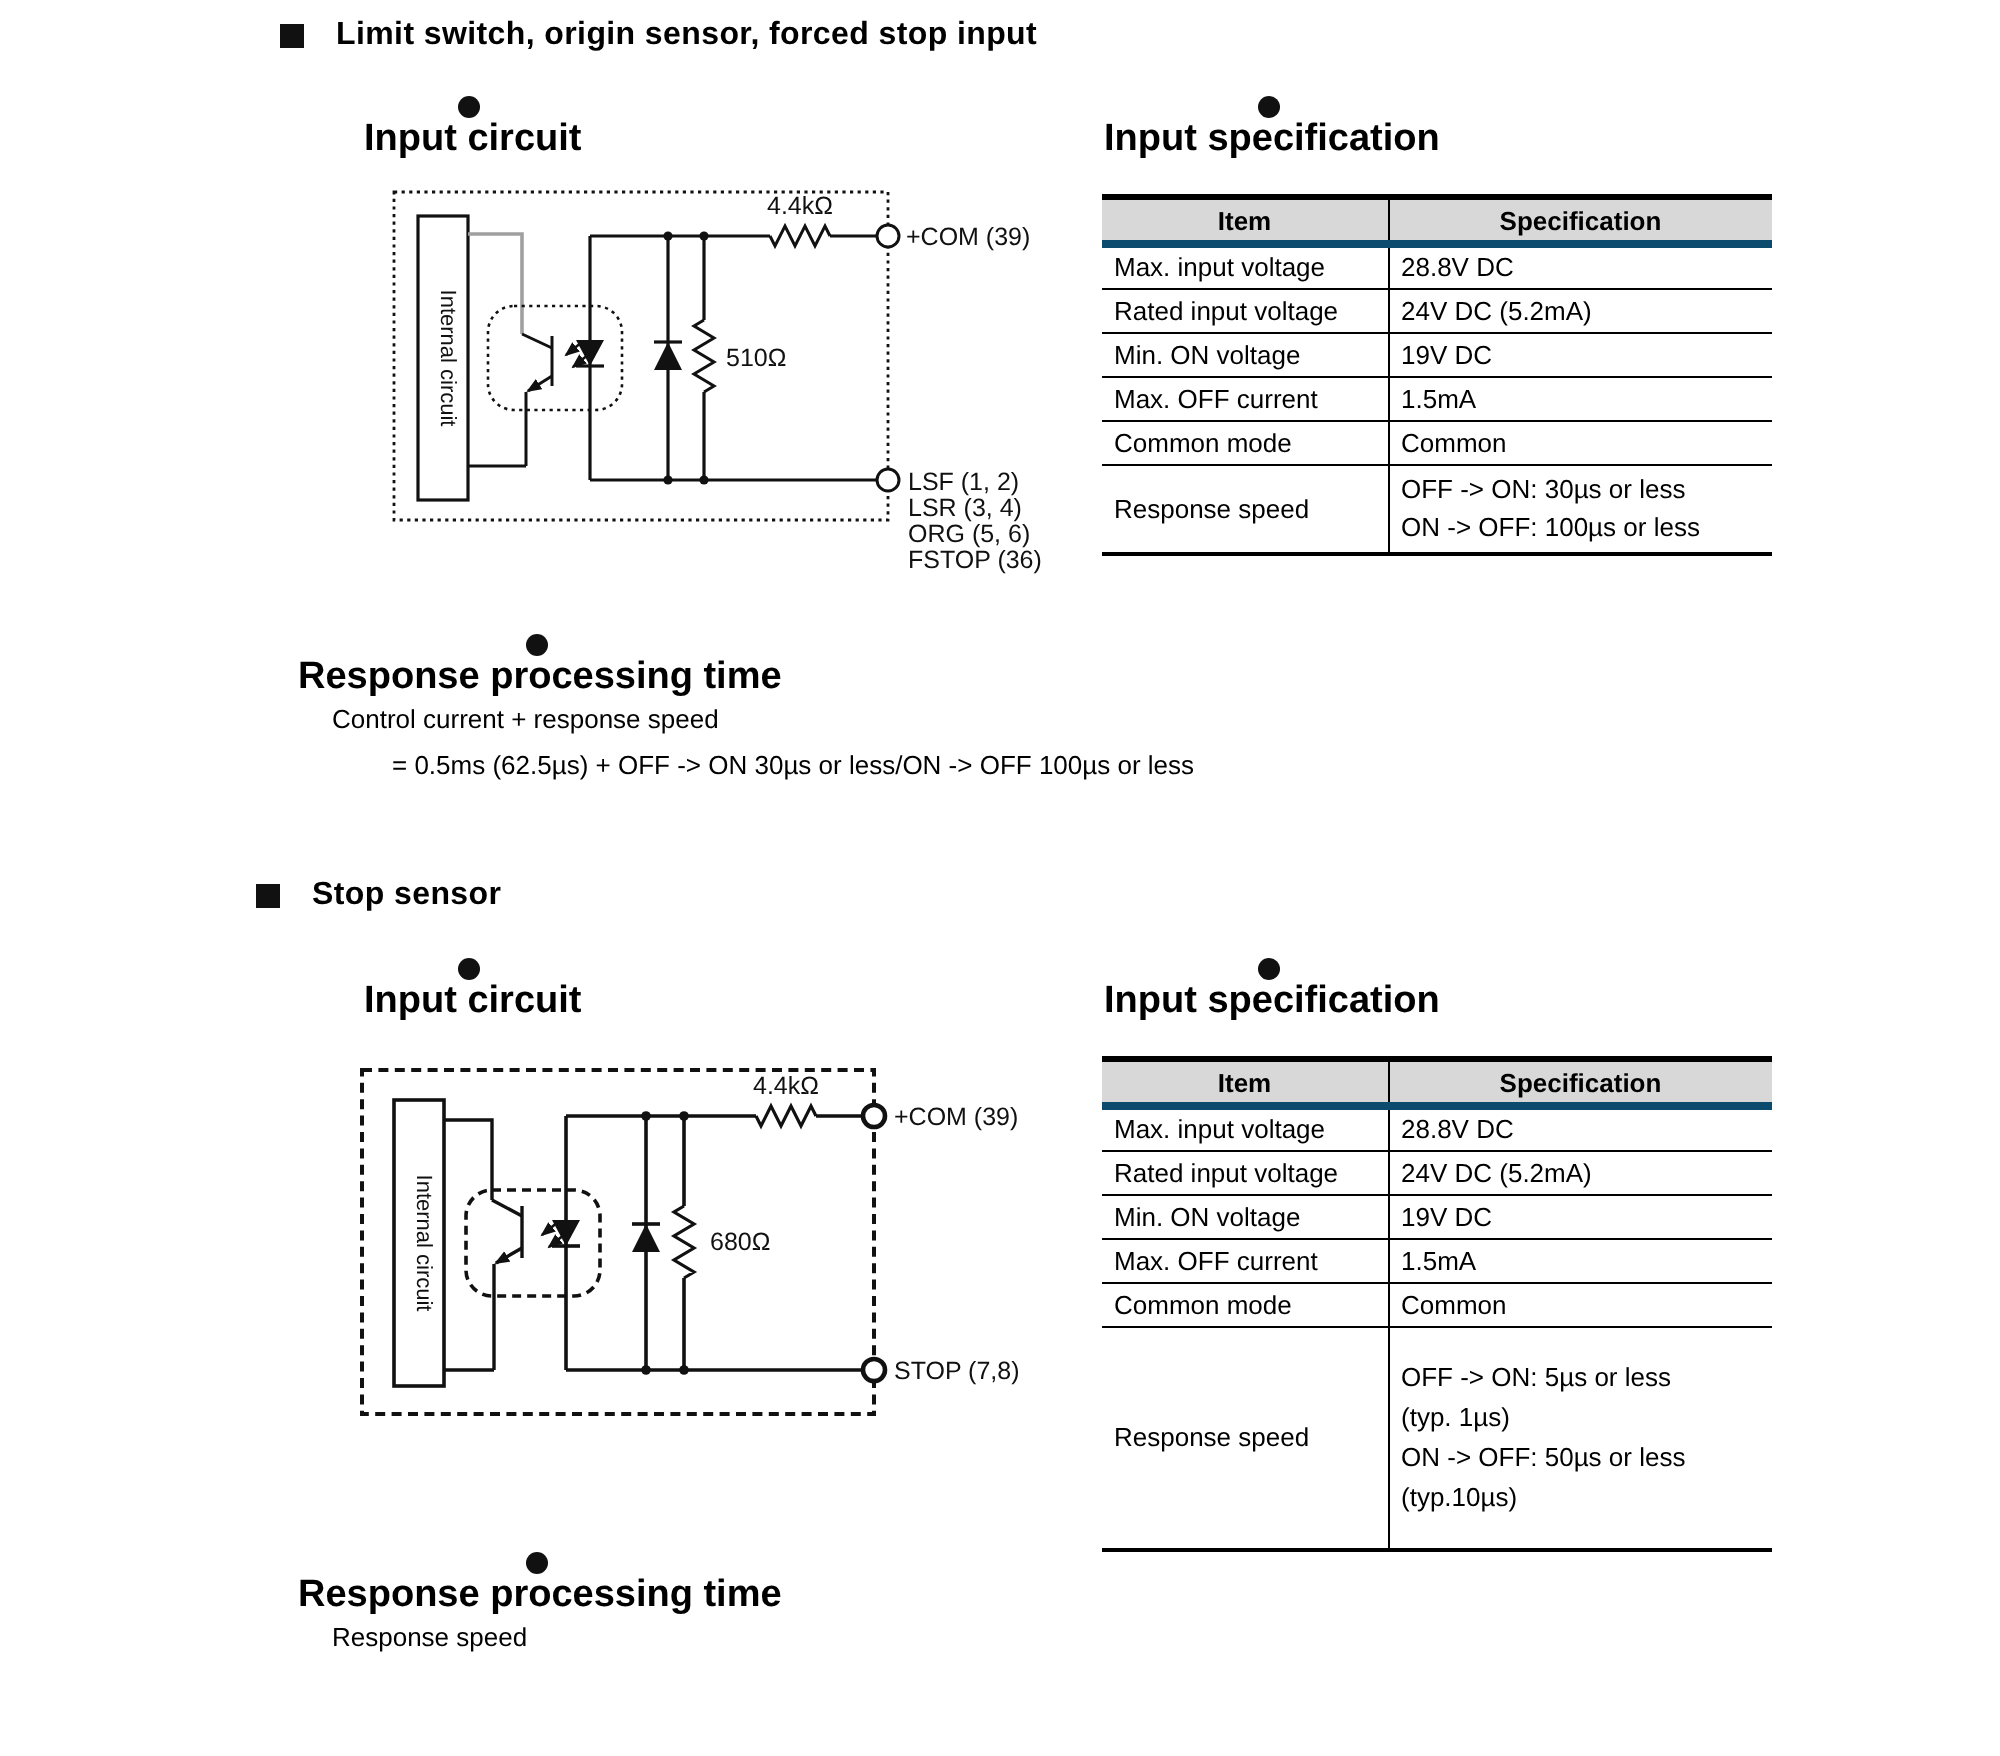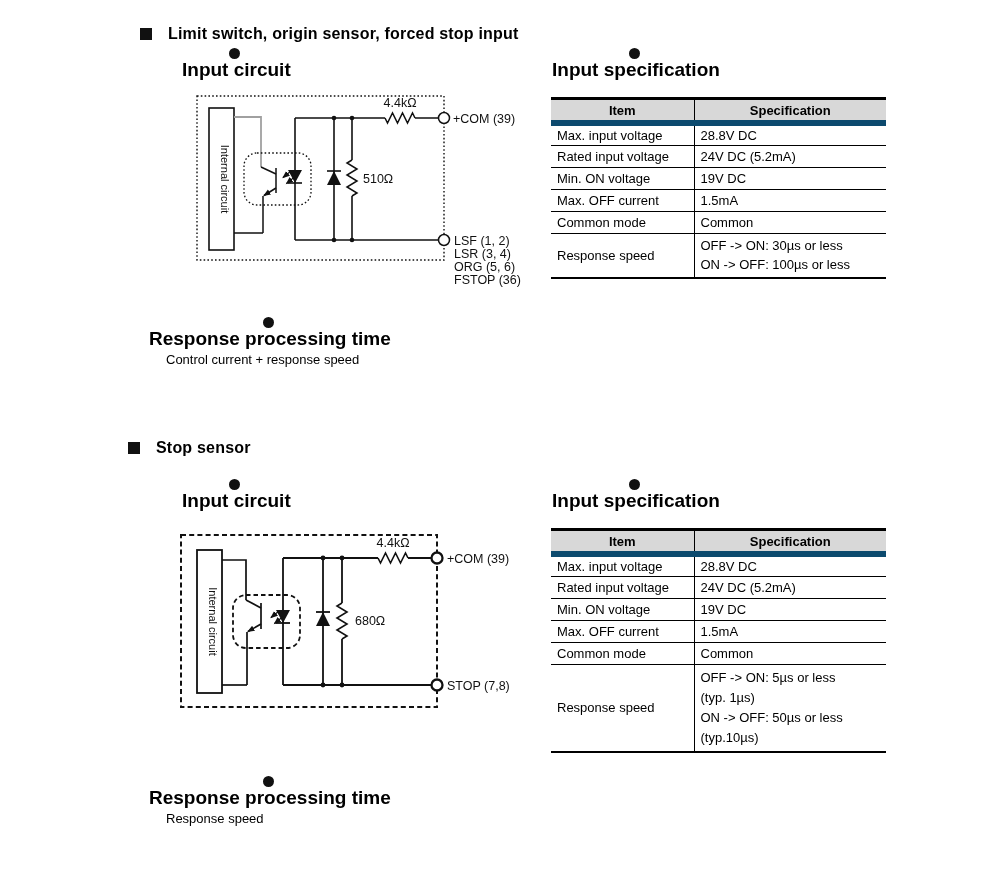--- a/index.html
+++ b/index.html
@@ -5,36 +5,36 @@
   html,body{margin:0;padding:0;background:#fff;}
   #page{position:relative;width:1000px;height:878px;background:#fff;color:#000;
         font-family:"Liberation Sans","DejaVu Sans",sans-serif;overflow:hidden;}
   .abs{position:absolute;}
   .h1{display:flex;align-items:center;font-size:16px;font-weight:bold;letter-spacing:.2px;}
   .sq{width:12px;height:12px;background:#111;display:inline-block;margin-right:16px;flex:0 0 auto;}
   .h2{display:flex;align-items:center;font-size:19px;font-weight:bold;flex-direction:column;}
   .dot{width:11px;height:11px;border-radius:50%;background:#111;display:inline-block;margin-right:3px;flex:0 0 auto;}
   .body-text{font-size:13px;}
   table.spec{border-collapse:collapse;width:335px;font-size:13px;table-layout:fixed;}
-  table.spec th{background:#d8d8d8;border-top:3px solid #000;border-bottom:6px solid #0c4a6e;
+  table.spec th{background:#d8d8d8;border-top:3px solid #000;border-bottom:4px solid #0c4a6e;
       font-weight:bold;text-align:center;height:20px;padding:0;font-size:13px;}
   table.spec td{border-bottom:1.5px solid #000;height:22px;padding:0 4px 0 6px;box-sizing:border-box;
       vertical-align:middle;white-space:nowrap;overflow:hidden;}
   table.spec th:first-child,table.spec td:first-child{border-right:1.3px solid #000;}
   table.spec tr.resp1 td{height:45px;line-height:19.5px;}
-  table.spec tr.resp2 td{height:88px;line-height:20px;}
+  table.spec tr.resp2 td{height:112px;line-height:20px;}
   table.spec tr:last-child td{border-bottom:2px solid #000;}
   svg text{font-family:"Liberation Sans","DejaVu Sans",sans-serif;}
 </style>
 </head>
 <body>
 
 <div id="page">
 
-  <div class="abs h1" style="left:140px;top:25px;">
+  <div class="abs h1" style="left:140px;top:9px;">
     <span class="sq"></span>
     <span>Limit switch, origin sensor, forced stop input</span>
   </div>
 
   <div class="abs h2" style="left:182px;top:48px;">
     <span class="dot"></span>
     <span>Input circuit</span>
   </div>
   <div class="abs h2" style="left:552px;top:48px;">
     <span class="dot"></span>
@@ -150,20 +150,21 @@
         </td>
         </tr>
     </tbody>
   </table>
 
   <div class="abs h2" style="left:149px;top:317px;">
     <span class="dot"></span>
     <span>Response processing time</span>
   </div>
   <div class="abs body-text" style="left:166px;top:352px;">Control current + response speed</div>
+  <div class="abs body-text" style="left:196px;top:375px;">= 0.5ms (62.5µs) + OFF -&gt; ON 30µs or less/ON -&gt; OFF 100µs or less</div>
 
   <div class="abs h1" style="left:128px;top:439px;">
     <span class="sq"></span>
     <span>Stop sensor</span>
   </div>
 
   <div class="abs h2" style="left:182px;top:479px;">
     <span class="dot"></span>
     <span>Input circuit</span>
   </div>

